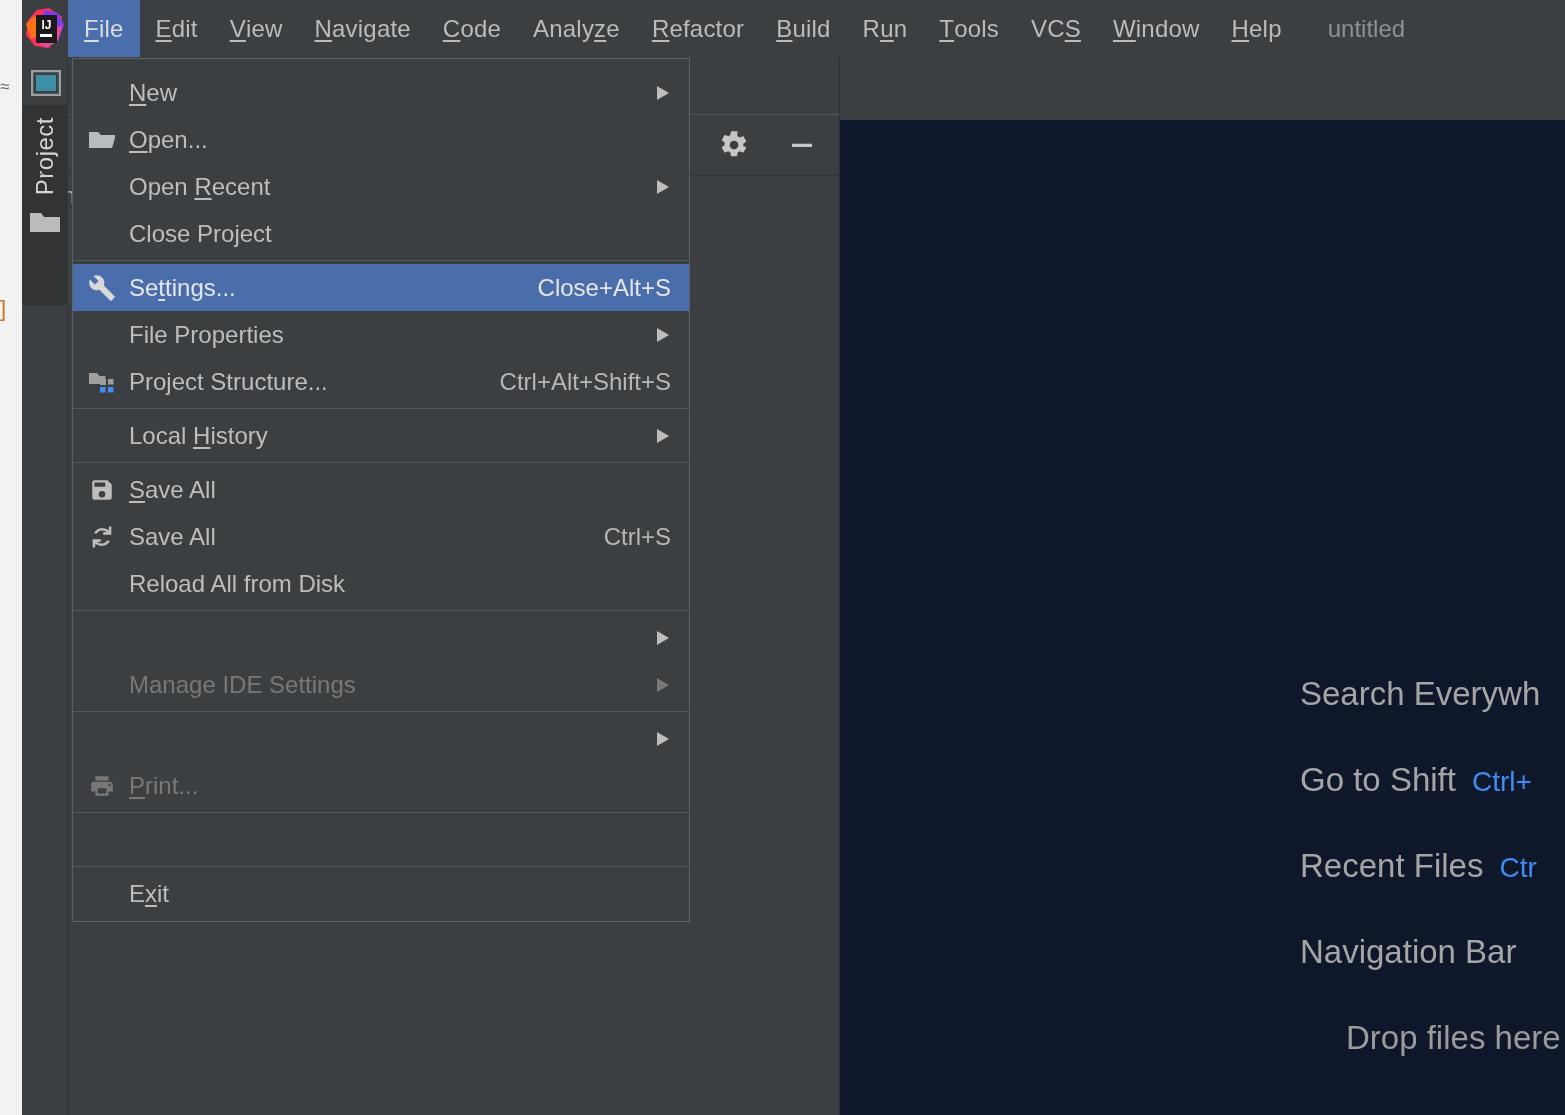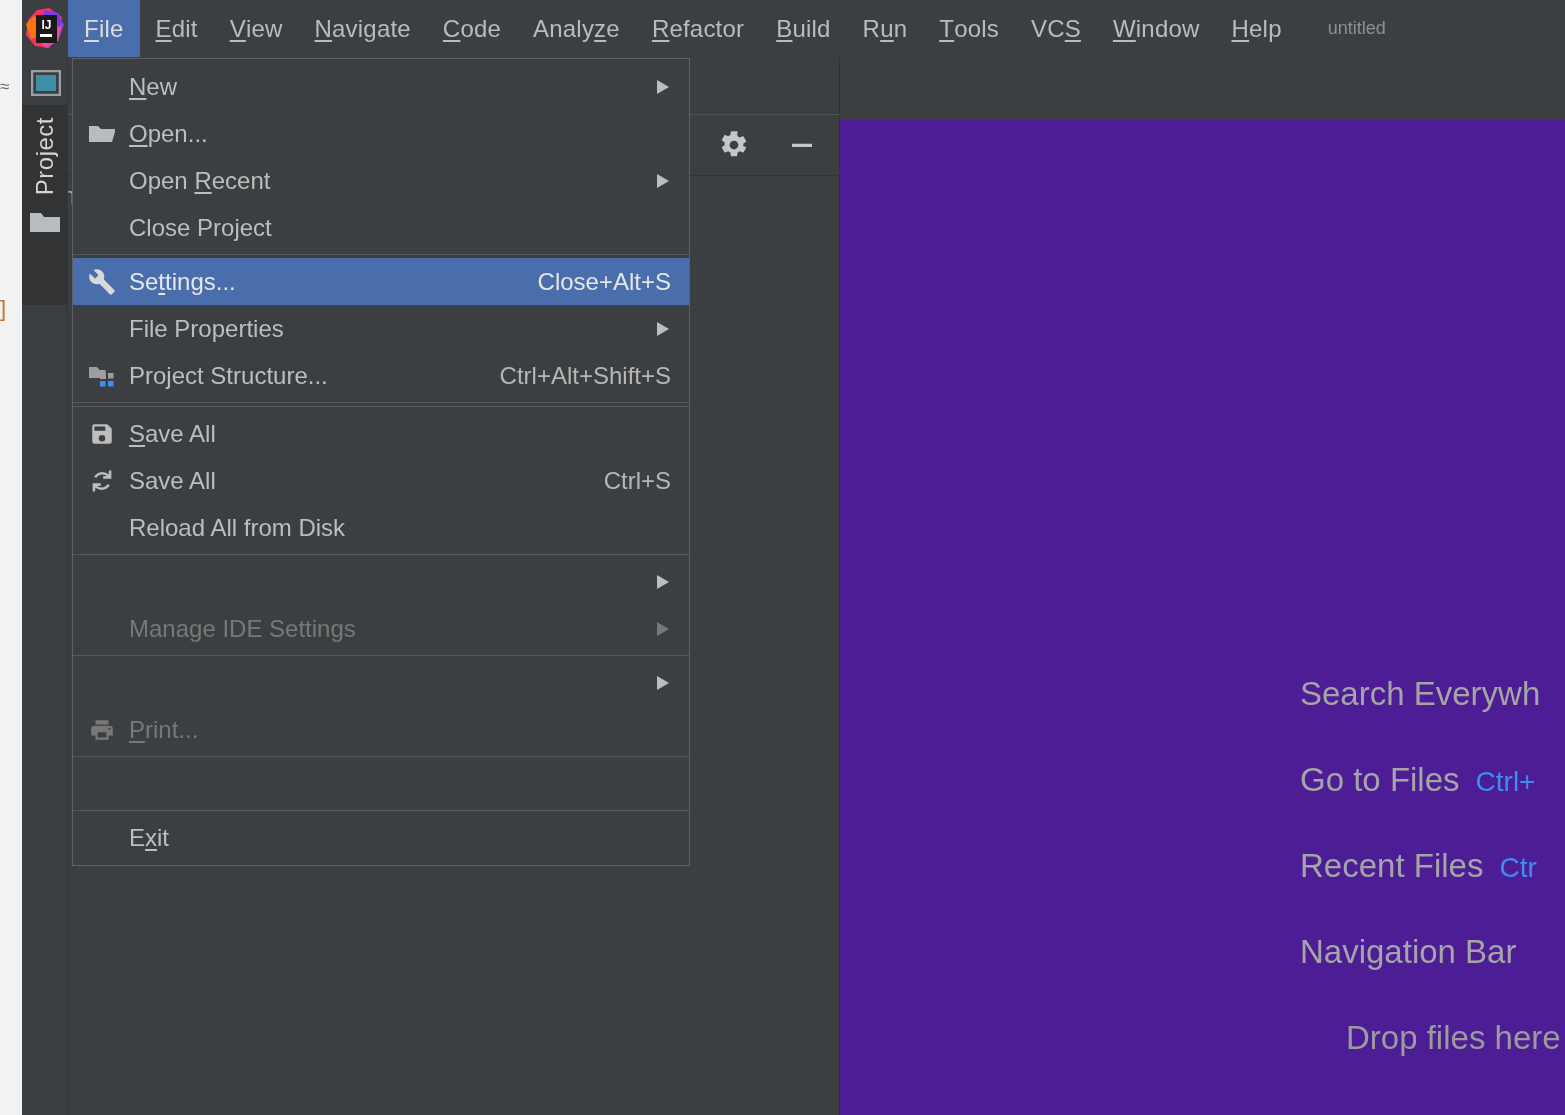--- a/index.html
+++ b/index.html
@@ -46,21 +46,21 @@
   .mb-item{
     display:flex; align-items:center; justify-content:center;
     padding:0 16px; height:57px;
     color:#bbbbbb; font-size:24px; letter-spacing:.2px;
     white-space:nowrap; cursor:default;
   }
   .mb-item.active{ background:#4a6eac; color:#dcdcdc; }
   .mb-item u{ text-underline-offset:3px; }
 
   .win-title{
-    margin-left:30px; color:#8e9194; font-size:18px; white-space:nowrap;
+    margin-left:30px; color:#8e9194; font-size:24px; white-space:nowrap;
   }
 
   
   .left-strip{
     position:absolute; left:0; top:57px; width:46px; height:1058px;
     background:#3c3f41;
     border-right:1px solid #323537;
   }
   .left-strip-btn{
     position:absolute; left:7px; top:9px; width:34px; height:34px;
@@ -100,41 +100,41 @@
   .proj-path{
     position:absolute; left:0; top:125px; width:772px; height:40px;
     color:#a9a9a9; font-size:24px; white-space:nowrap; overflow:hidden;
     padding-left:0;
   }
   .proj-path span{ position:relative; left:-70px; }
 
   
   .editor{
     position:absolute; left:818px; top:120px; width:725px; height:995px;
-    background:#4c1d95;
+    background:#0f172a;
   }
   .hints{
     position:absolute; left:460px; top:555px; width:420px;
   }
   .hint-row{
     display:flex; align-items:baseline; gap:16px;
     margin-bottom:48px; white-space:nowrap;
   }
   .hint-label{ color:#a5a5a5; font-size:33px; }
   .hint-key{ color:#3f8cf3; font-size:28px; }
   .drop-row{ margin-top:10px; }
   .drop-row .hint-label{ color:#9b9b9b;margin-left:46px; }
 
   
   .dropdown{
     position:absolute; left:50px; top:58px; width:618px;
     background:#3c3f41;
     border:1px solid #5c6164;
     z-index:50;
-    padding:4px 0 4px 0;
+    padding:10px 0 4px 0;
   }
   .mi{
     position:relative;
     display:flex; align-items:center;
     height:47px;
     color:#bdbdbd; font-size:24px;
     padding-left:56px; padding-right:18px;
     white-space:nowrap; cursor:default;
   }
   .mi .mi-icon{
@@ -234,21 +234,21 @@
       </div>
     </div>
 
     <div class="editor">
       <div class="hints">
         <div class="hint-row">
           <span class="hint-label">Search Everywh</span>
           <span class="hint-key"></span>
         </div>
         <div class="hint-row">
-          <span class="hint-label">Go to Files</span>
+          <span class="hint-label">Go to Shift</span>
           <span class="hint-key">Ctrl+</span>
         </div>
         <div class="hint-row">
           <span class="hint-label">Recent Files</span>
           <span class="hint-key">Ctr</span>
         </div>
         <div class="hint-row">
           <span class="hint-label">Navigation Bar</span>
           <span class="hint-key"></span>
         </div>
@@ -323,20 +323,28 @@
             <rect x="20" y="17" width="5.5" height="5.5" fill="#3f8cf3"></rect>
             <rect x="20" y="9" width="5.5" height="5.5" fill="#9e9e9e"></rect>
           </svg>
         </span>
         <span class="mi-label">Project Structure...</span>
         <span class="mi-shortcut">Ctrl+Alt+Shift+S</span>
       </div>
 
       <div class="mi-sep"></div>
 
+      <div class="mi">
+        <span class="mi-label">Local <u>H</u>istory</span>
+        <span class="mi-arrow">
+          <svg width="16" height="18" viewBox="0 0 16 18">
+              <polygon points="2,2 14,9 2,16" fill="#bdbdbd"></polygon>
+            </svg>
+        </span>
+      </div>
 
       <div class="mi-sep"></div>
 
       <div class="mi">
         <span class="mi-icon">
           <svg width="26" height="26" viewBox="0 0 24 24">
             <path fill="#bdbdbd" d="M17 3H5a2 2 0 0 0-2 2v14a2 2 0 0 0 2 2h14a2 2 0 0 0 2-2V7zm-5 16a3 3 0 1 1 3-3 3 3 0 0 1-3 3m3-10H5V5h10z"></path>
           </svg>
         </span>
         <span class="mi-label"><u>S</u>ave All</span>

